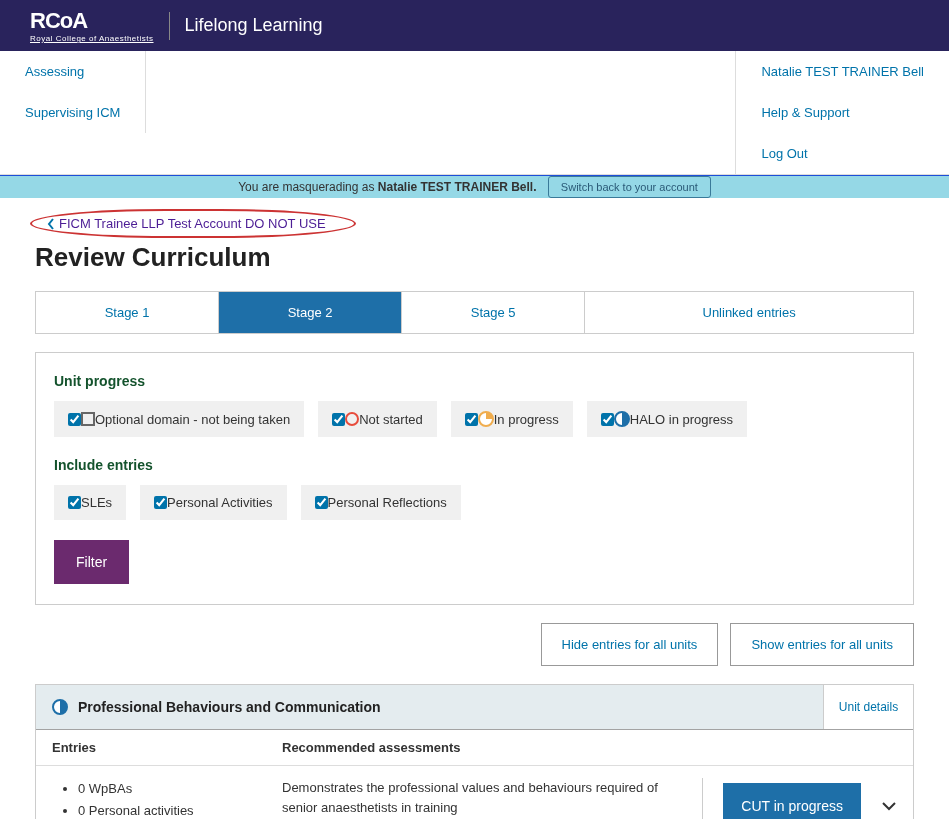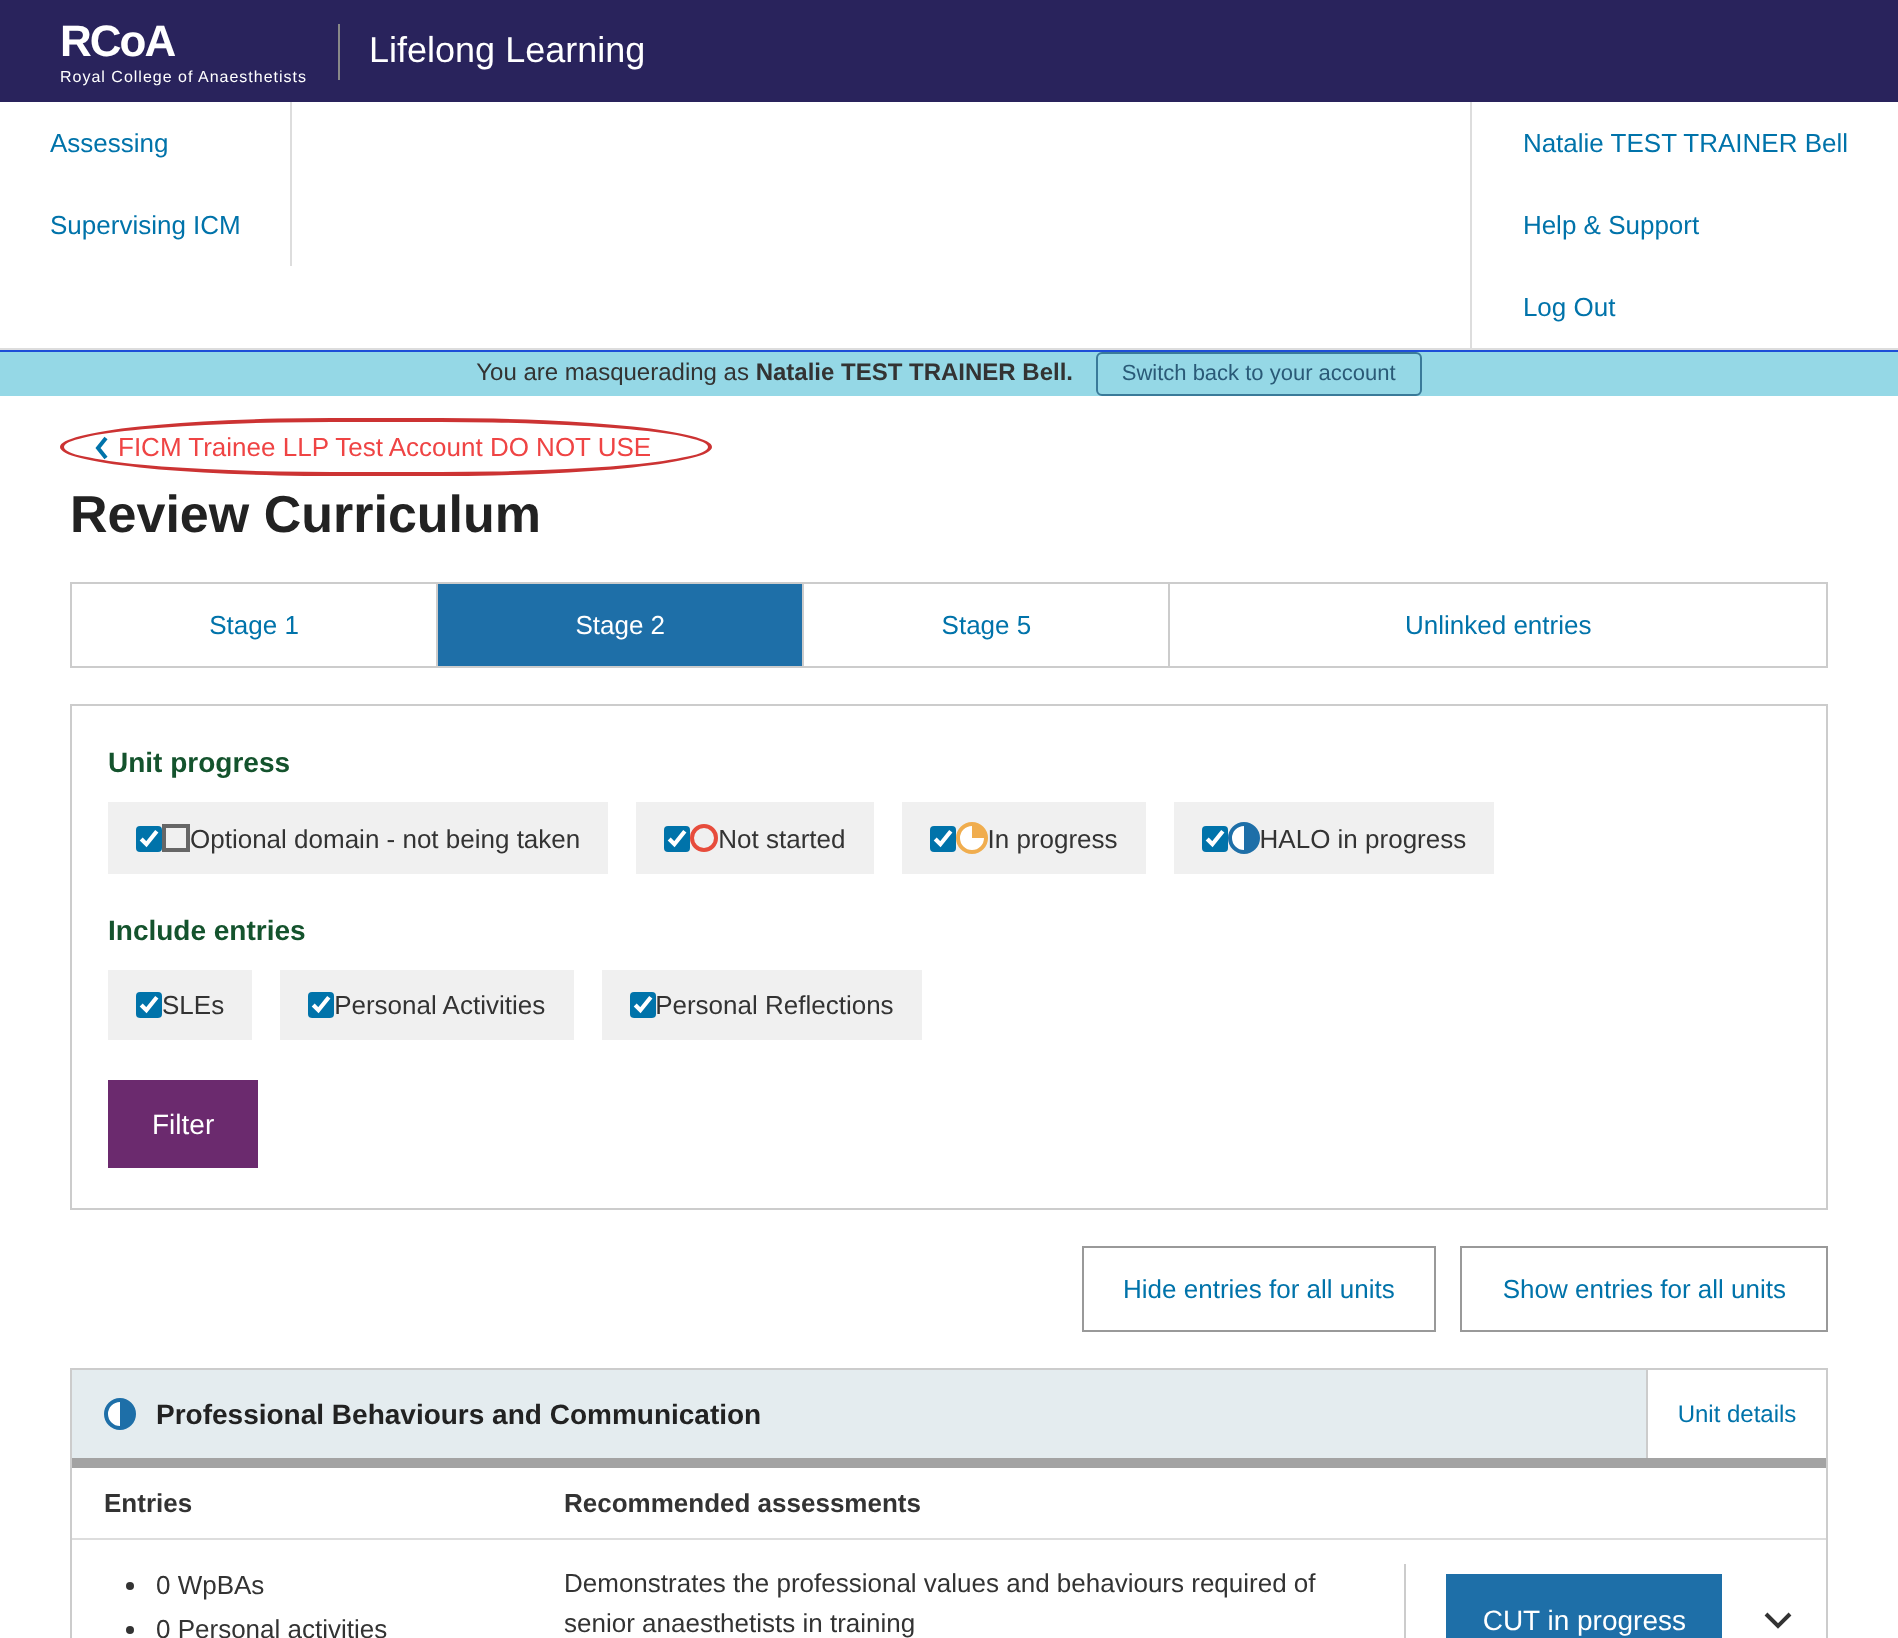--- a/index.html
+++ b/index.html
@@ -1,37 +1,37 @@
 <!DOCTYPE html>
 <html><head>
   <meta charset="utf-8">
   <style>
     * { box-sizing: border-box; margin: 0; padding: 0; }
     body { font-family: Arial, Helvetica, sans-serif; font-size: 13px; color: #333; background: #f5f5f5; width: 949px; }
     
     .header { background: #29235c; color: #fff; padding: 8px 30px; display: flex; align-items: center; }
     .logo-block { display: flex; align-items: center; gap: 15px; }
     .logo-rcoa { font-weight: bold; font-size: 22px; letter-spacing: -1px; }
-    .logo-sub { font-size: 8px; display: block; font-weight: normal; letter-spacing: 0.5px; }
+    .logo-sub { font-size: 8px; display: block; font-weight: normal; letter-spacing: 0.5px; text-decoration: underline; }
     .logo-divider { width: 1px; height: 28px; background: #888; }
     .logo-title { font-size: 18px; font-weight: 300; }
     
     .nav { background: #fff; border-bottom: 1px solid #ddd; display: flex; justify-content: space-between; }
     .nav-left, .nav-right { display: flex; flex-direction: column; }
     .nav a { color: #0073aa; text-decoration: none; padding: 13px 25px; font-size: 13px; border-right: 1px solid #ddd; display: block; }
     .nav-right a { border-right: none; border-left: 1px solid #ddd; }
     
     .masquerade-bar { background: #95d8e6; text-align: center; font-size: 12px; color: #333; border-top: 1px solid #1d4ed8; }
     .masquerade-bar strong { font-weight: bold; }
     .switch-btn { display: inline-block; border: 1px solid #3a7a99; color: #2a5a77; padding: 4px 12px; font-size: 11px; border-radius: 3px; margin-left: 8px; cursor: pointer; background: transparent; }
     
     .content { background: #fff; padding: 15px 35px 30px; }
     
     .breadcrumb-wrap { position: relative; display: inline-block; margin-bottom: 8px; }
-    .breadcrumb { color: #ef4444; font-size: 13px; display: inline-flex; align-items: center; gap: 4px; cursor: pointer; padding: 3px 12px; }
+    .breadcrumb { color: #4c1d95; font-size: 13px; display: inline-flex; align-items: center; gap: 4px; cursor: pointer; padding: 3px 12px; }
     .breadcrumb-circle { position: absolute; border: 2px solid #cc3333; border-radius: 50%/60%; padding: 0 18px; left: -5px; right: -18px; top: -4px; bottom: -4px; pointer-events: none; }
     
     .page-title { font-size: 26px; font-weight: 600; margin-bottom: 18px; color: #222; }
     
     .tabs { display: flex; border: 1px solid #ccc; margin-bottom: 18px; }
     .tab { flex: 1; text-align: center; padding: 13px 0; background: #fff; color: #0073aa; cursor: pointer; border-right: 1px solid #ccc; font-size: 13px; }
     .tab:last-child { border-right: none; }
     .tab.active { background: #1e6fa8; color: #fff; }
     .tab.wide { flex: 1.8; }
     
@@ -51,21 +51,21 @@
     
     .bulk-actions { display: flex; justify-content: flex-end; gap: 12px; margin-bottom: 18px; }
     .bulk-btn { border: 1px solid #999; background: #fff; color: #0073aa; padding: 13px 20px; font-size: 13px; cursor: pointer; }
     
     .unit-card { border: 1px solid #ccc; margin-bottom: 18px; }
     .unit-header { display: flex; }
     .unit-title-area { flex: 1; background: #e4ecef; padding: 14px 16px; display: flex; align-items: center; gap: 10px; font-weight: 600; font-size: 14px; color: #222; }
     .unit-details-btn { width: 90px; display: flex; align-items: center; justify-content: center; background: #fff; color: #0073aa; font-size: 12px; border-left: 1px solid #ccc; cursor: pointer; }
     
     .unit-body { }
-    .unit-cols-head { display: flex; padding: 10px 16px; font-weight: 600; font-size: 13px; border-top: 5px solid #a3a3a3; }
+    .unit-cols-head { display: flex; padding: 10px 16px; font-weight: 600; font-size: 13px; border-top: 1px solid #a3a3a3; }
     .col-entries { width: 230px; }
     .col-assess { flex: 1; }
     
     .unit-cols-body { display: flex; padding: 12px 16px 18px; border-top: 1px solid #ddd; align-items: flex-start; }
     .entries-list { width: 230px; }
     .entries-list ul { list-style: disc; padding-left: 26px; font-size: 13px; line-height: 1.7; }
     .assess-text { flex: 1; font-size: 13px; line-height: 1.5; color: #333; padding-right: 10px; }
     
     .unit-right-actions { display: flex; align-items: center; gap: 20px; border-left: 1px solid #ccc; padding-left: 20px; height: 55px; }
     .cut-btn { background: #1e6fa8; color: #fff; border: none; padding: 15px 18px; font-size: 14px; cursor: pointer; }

